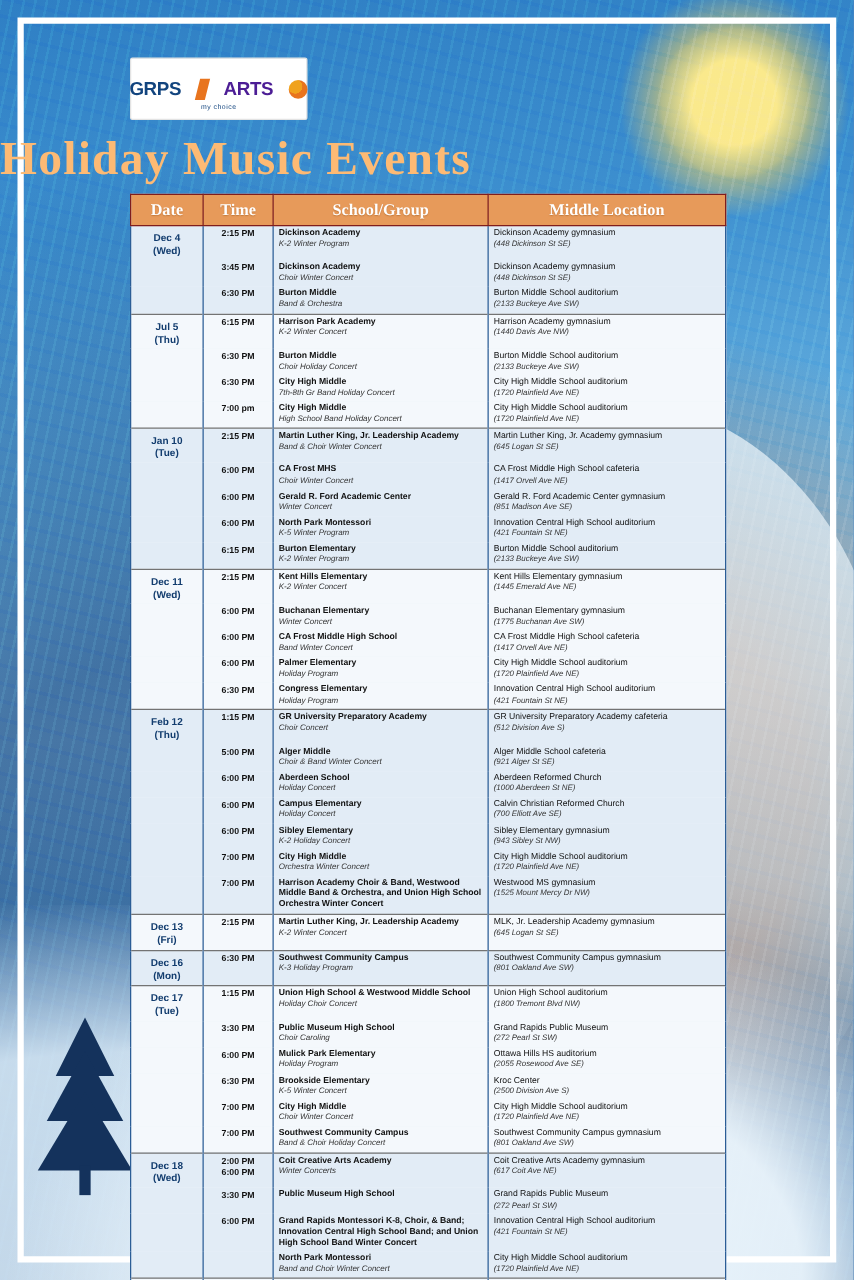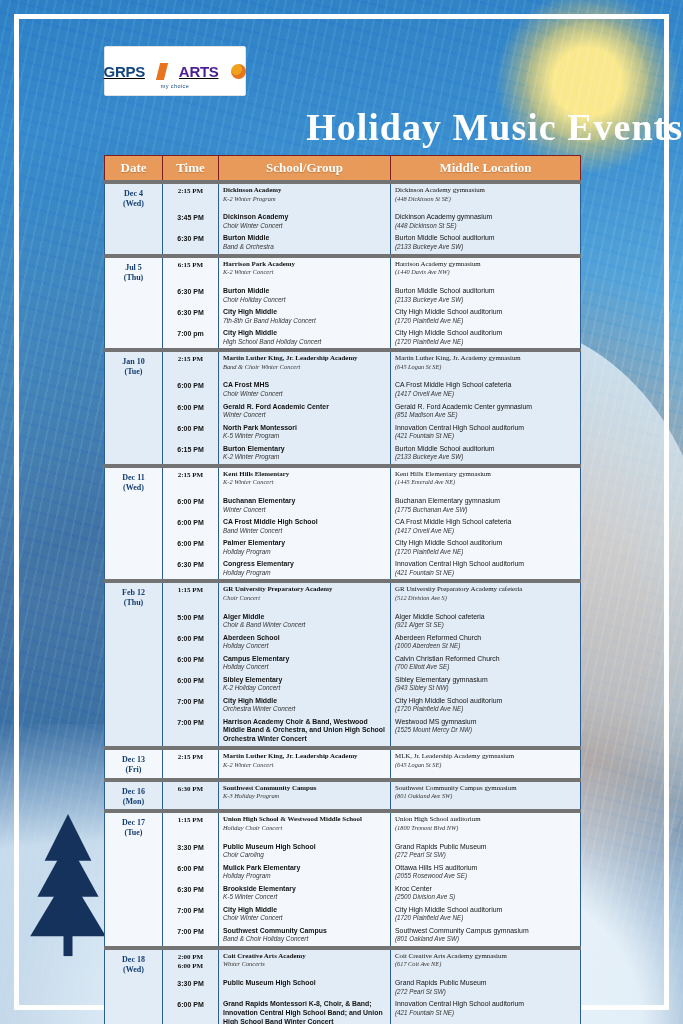--- a/index.html
+++ b/index.html
@@ -59,39 +59,39 @@
     position:absolute;left:14px;top:14px;right:14px;bottom:14px;
     border:5px solid #ffffff;
   }
 
   
   .logo{
     position:absolute;left:104px;top:46px;width:140px;height:48px;
     background:#ffffff;border:1px solid #e3e3e3;border-radius:2px;
     display:flex;align-items:center;justify-content:center;
   }
-  .logo-inner{display:flex;align-items:center;gap:13px;line-height:1;text-decoration:underline;}
+  .logo-inner{display:flex;align-items:center;gap:13px;line-height:1;}
   .logo-grps{font-weight:bold;font-size:15px;color:#12447e;letter-spacing:-.3px;}
   .logo-bar{width:8px;height:17px;background:#e8741e;transform:skewX(-14deg);}
   .logo-arts{font-weight:bold;font-size:15px;color:#4c1d95;letter-spacing:-.3px;}
   .logo-paw{width:15px;height:15px;border-radius:50%;
     background:radial-gradient(circle at 35% 35%, #f0a21d 0 40%, #e8741e 42% 100%);}
   .logo-sub{position:absolute;left:0;right:0;bottom:6px;text-align:center;
     font-size:5.5px;color:#12447e;letter-spacing:.4px;}
 
   .year{
     position:absolute;right:52px;top:36px;
     font-family:"Liberation Serif", serif;
     font-size:56px;font-weight:bold;color:#0f3f7d;letter-spacing:2px;
     text-shadow:0 1px 0 rgba(255,255,255,.5);
   }
   .title{
-    position:absolute;left:0;right:0;top:105px;text-align:right;
+    position:absolute;left:0;right:0;top:105px;text-align:left;
     font-family:"Liberation Serif", serif;
-    font-size:38px;font-weight:bold;color:#ffffff;
+    font-size:38px;font-weight:bold;color:#fdba74;
     letter-spacing:1px;
   }
 
   
   .table-wrap{position:absolute;left:104px;top:155px;width:476px;}
   table{border-collapse:collapse;width:100%;table-layout:fixed;
     background:#eef4fa;border:1px solid #2b5d96;}
   thead th{
     background:#e79a5a;color:#ffffff;
     font-family:"Liberation Serif", serif;
@@ -115,21 +115,21 @@
   td.date{
     text-align:center;font-weight:bold;font-size:8px;color:#123c6e;
     padding-top:5px;
   }
   td.date .dow{display:block;font-weight:bold;font-size:8px;}
   td.time{text-align:center;font-weight:bold;font-size:7px;color:#111;padding-top:3px;}
   .grp-name{font-weight:bold;font-size:6.9px;color:#111;}
   .grp-sub{font-style:italic;font-size:6.4px;color:#333;}
   .loc-name{font-size:6.9px;color:#111;}
   .loc-addr{font-style:italic;font-size:6.3px;color:#333;}
-  tr.daystart td{border-top:4px solid #737373;font-family:Liberation Serif, serif;}
+  tr.daystart td{border-top:1px solid #737373;}
   tbody tr:last-child td{border-bottom:1px solid #2b5d96;}
 </style>
 </head>
 <body>
 
 <div class="poster">
   <div class="bg"></div>
   <div class="swirl"></div>
   <div class="snowdrift"></div>
   <div class="tree t1">

